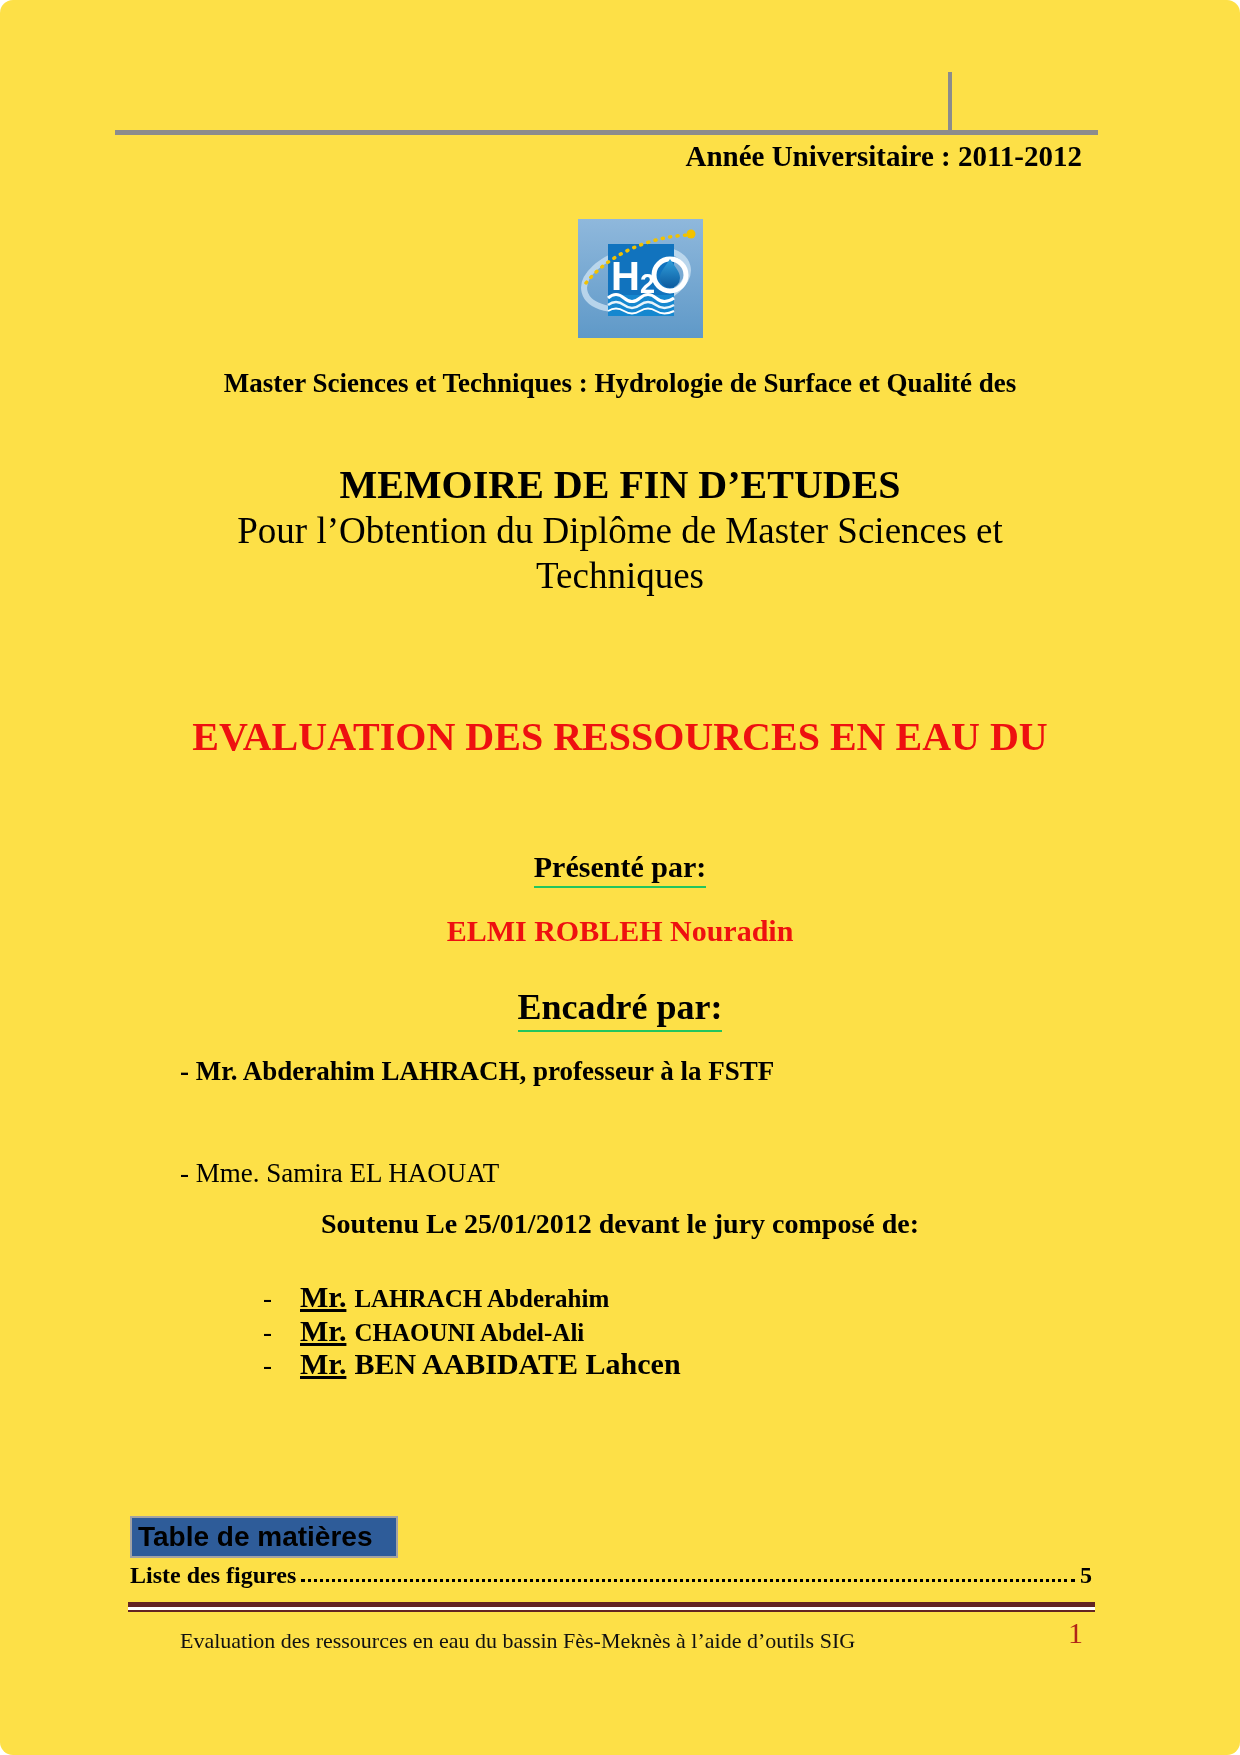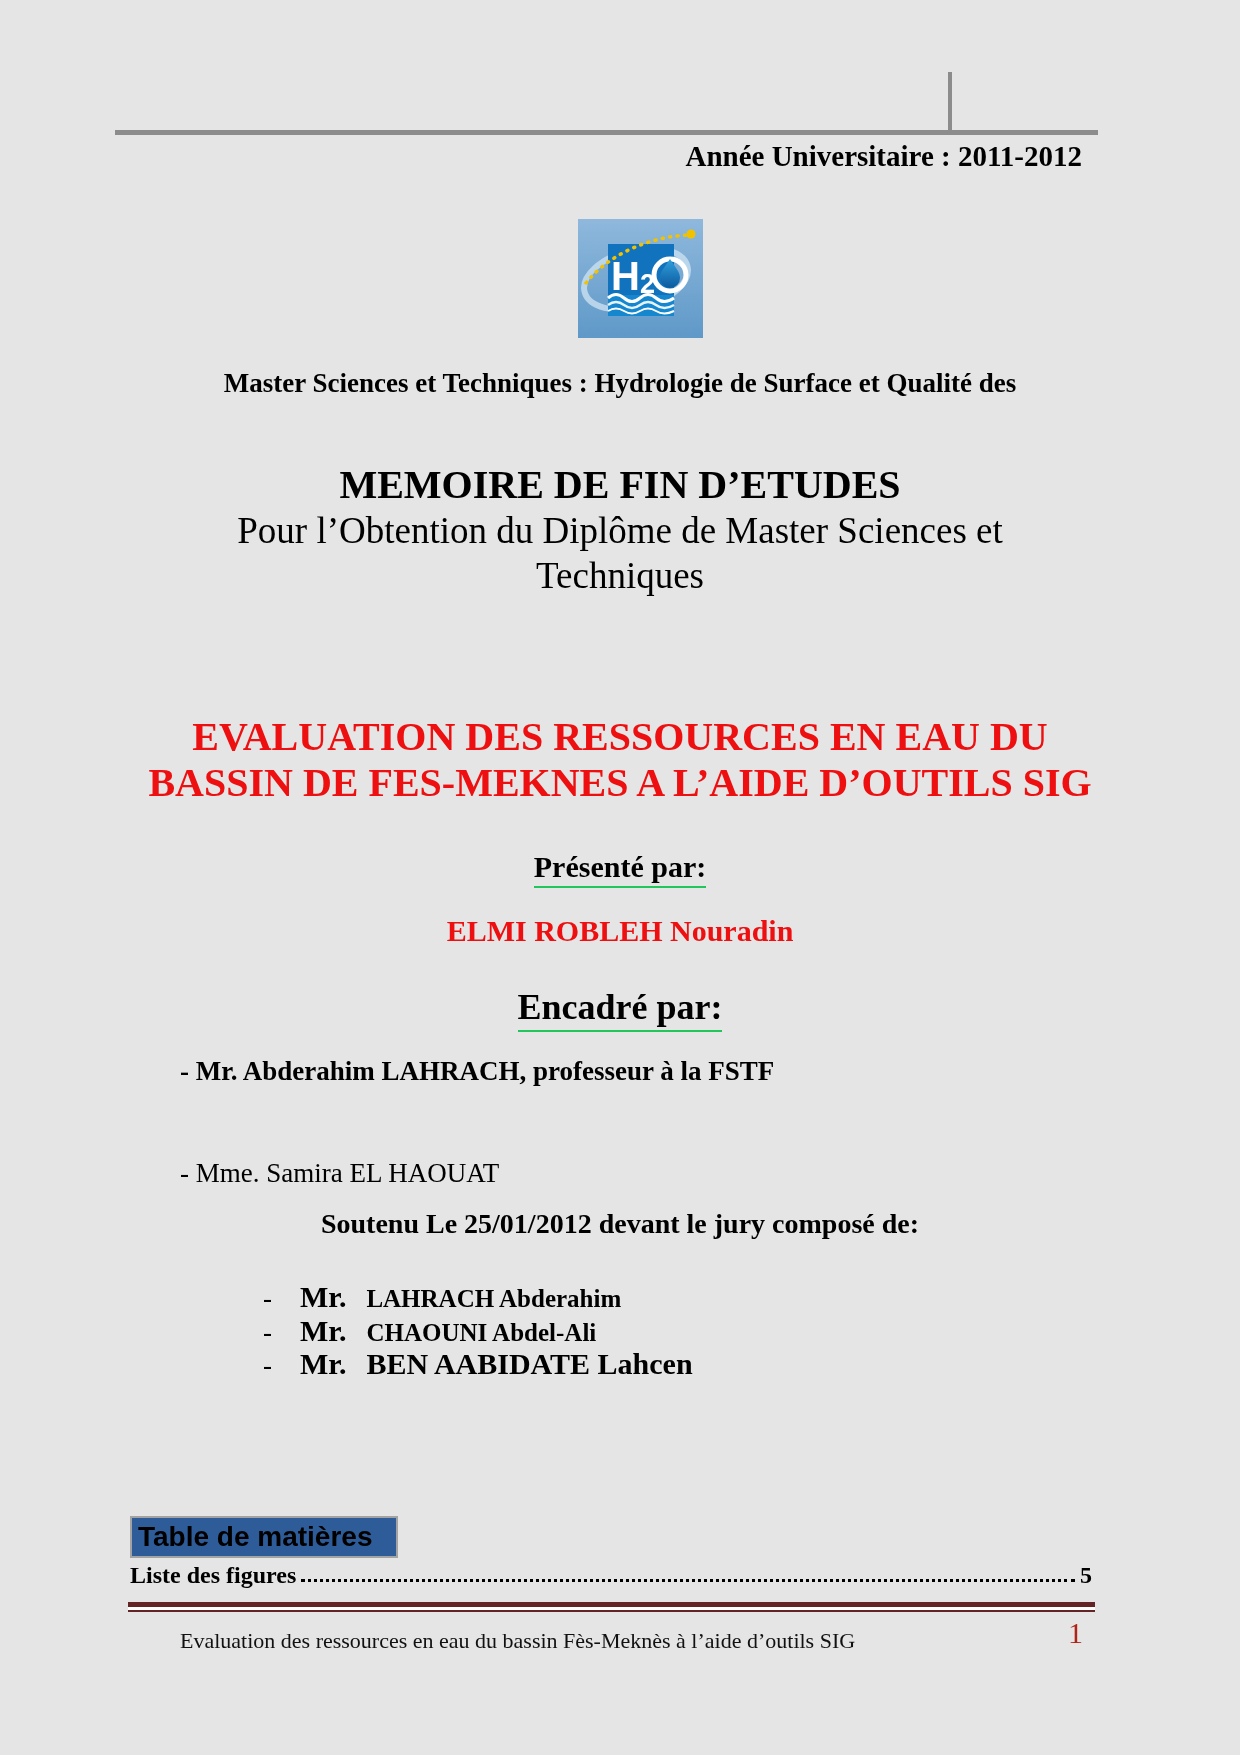--- a/index.html
+++ b/index.html
@@ -1,18 +1,18 @@
 <!DOCTYPE html>
 <html><head>
 <meta charset="utf-8">
 <style>
   html,body { margin:0; padding:0; background:#ffffff; }
   .page {
-    position:relative; width:1240px; height:1755px; background:#e5e5e5;
-    font-family:"Liberation Serif", serif; color:#000; overflow:hidden;
+    position:relative; width:1240px; height:1755px; background:#fde047;
+    font-family:"Liberation Serif", serif; color:#000; overflow:hidden;border-radius:13px;
   }
   .abs { position:absolute; }
   .center { left:0; width:1240px; text-align:center; }
 
   .header-rule { top:130px; left:115px; width:983px; height:5px; background:#8c8c8c; }
   .header-tick { top:72px; left:948px; width:4px; height:58px; background:#8c8c8c; }
   .academic-year { top:140px; right:158px; font-size:29px; font-weight:bold; }
 
   .logo-wrap { top:219px; left:578px; width:125px; height:119px; }
 
@@ -29,21 +29,21 @@
   .supervisor-1 { top:1056px; left:180px; font-size:27px; font-weight:bold; }
   .supervisor-2 { top:1114px; left:180px; font-size:27px; font-weight:normal;margin-top:44px; }
 
   .defense-line { top:1208px; font-size:28px; font-weight:bold; }
 
   .jury-row { left:263px; display:flex; align-items:baseline; font-weight:bold; }
   .jury-row-1 { top:1280px; }
   .jury-row-2 { top:1314px; }
   .jury-row-3 { top:1347px; }
   .jury-dash { font-size:27px; width:37px; font-weight:normal; }
-  .jury-prefix { font-size:30px; margin-right:20px; }
+  .jury-prefix { font-size:30px; margin-right:8px;text-decoration:underline; }
   .jury-name { font-size:25px; }
   .jury-name-big { font-size:30px; }
 
   .stage-line { top:1424px; left:130px; font-size:30px; font-weight:bold; }
   .stage-place { color:#ee1010; margin-left:8px; }
 
   .toc-box {
     top:1516px; left:130px; width:268px; height:42px; box-sizing:border-box;
     background:#2e5c99; border:2px solid #a3a3a3;
     font-family:"Liberation Sans", sans-serif; font-weight:bold; font-size:28px;
@@ -103,21 +103,20 @@
 
   <div class="abs center memoire-title">MEMOIRE DE FIN D’ETUDES</div>
 
   <div class="abs center subtitle">
     <div>Pour l’Obtention du Diplôme de Master Sciences et</div>
     <div>Techniques</div>
   </div>
 
   <div class="abs center thesis-title">
     <div>EVALUATION DES RESSOURCES EN EAU DU</div>
-    <div>BASSIN DE FES-MEKNES A L’AIDE D’OUTILS SIG</div>
   </div>
 
   <div class="abs center presented-by">
     <span class="underlined">Présenté par:</span>
   </div>
 
   <div class="abs center author">ELMI ROBLEH Nouradin</div>
 
   <div class="abs center supervised-by">
     <span class="underlined">Encadré par:</span>

